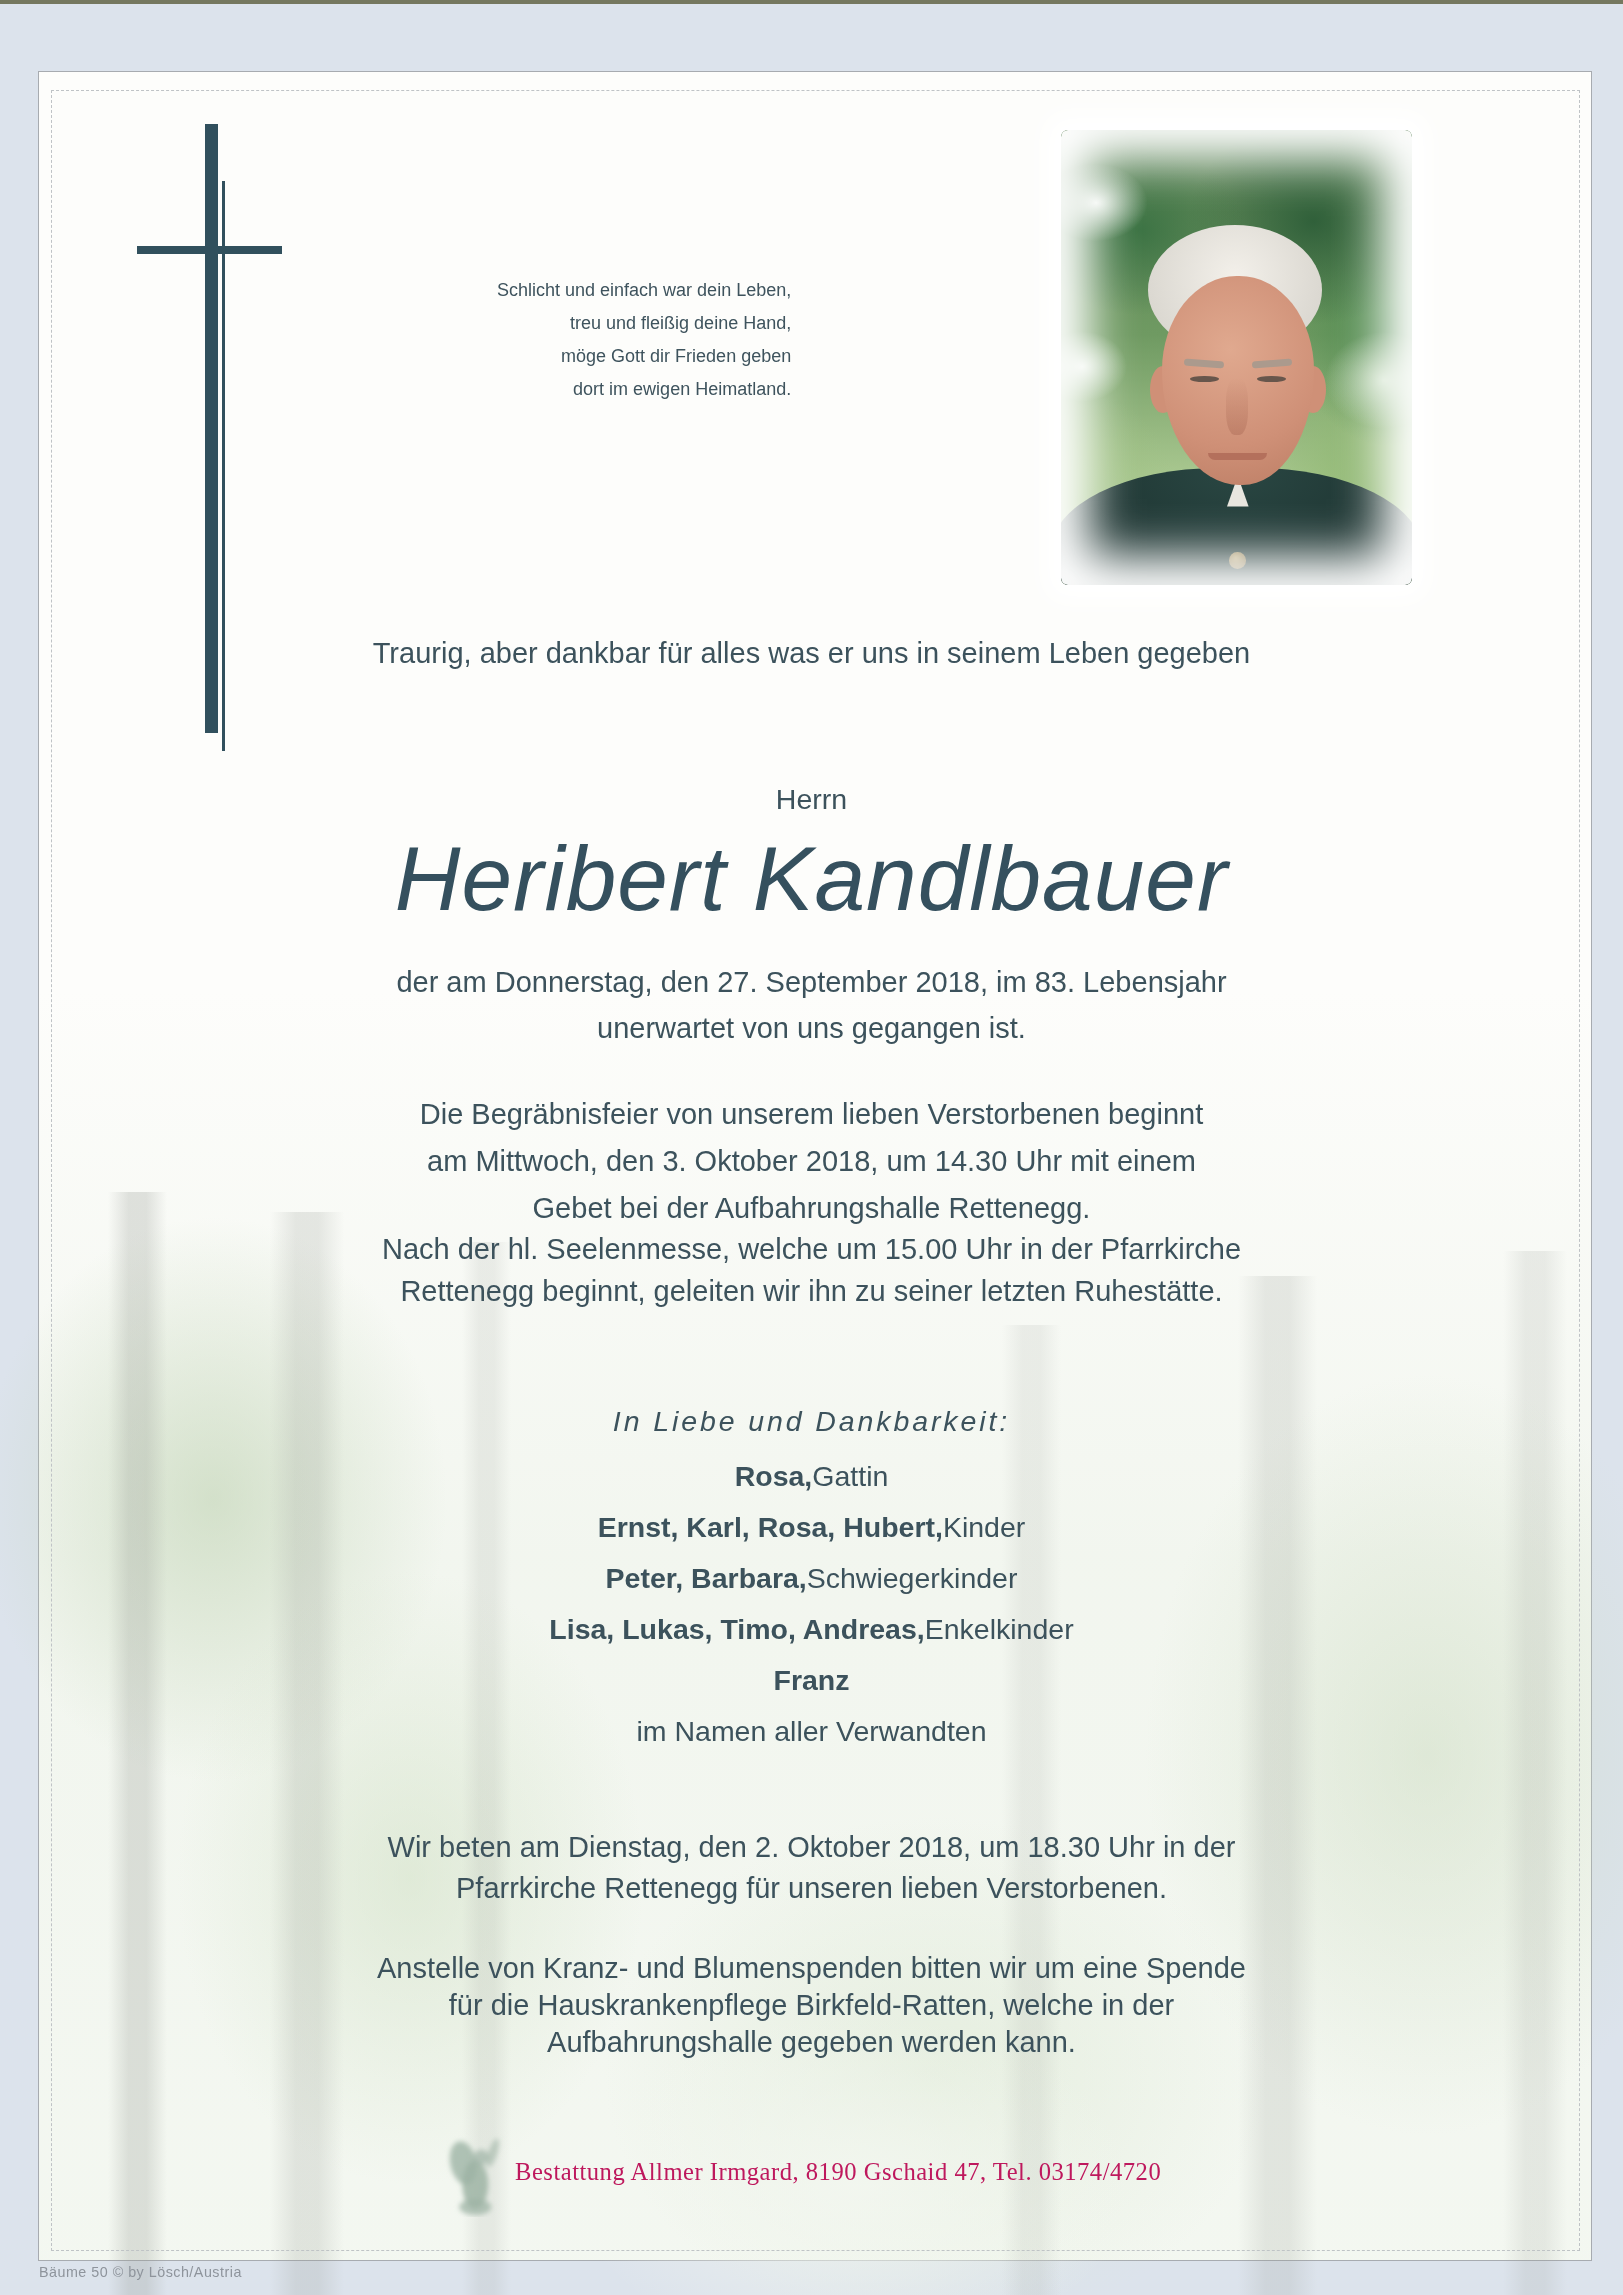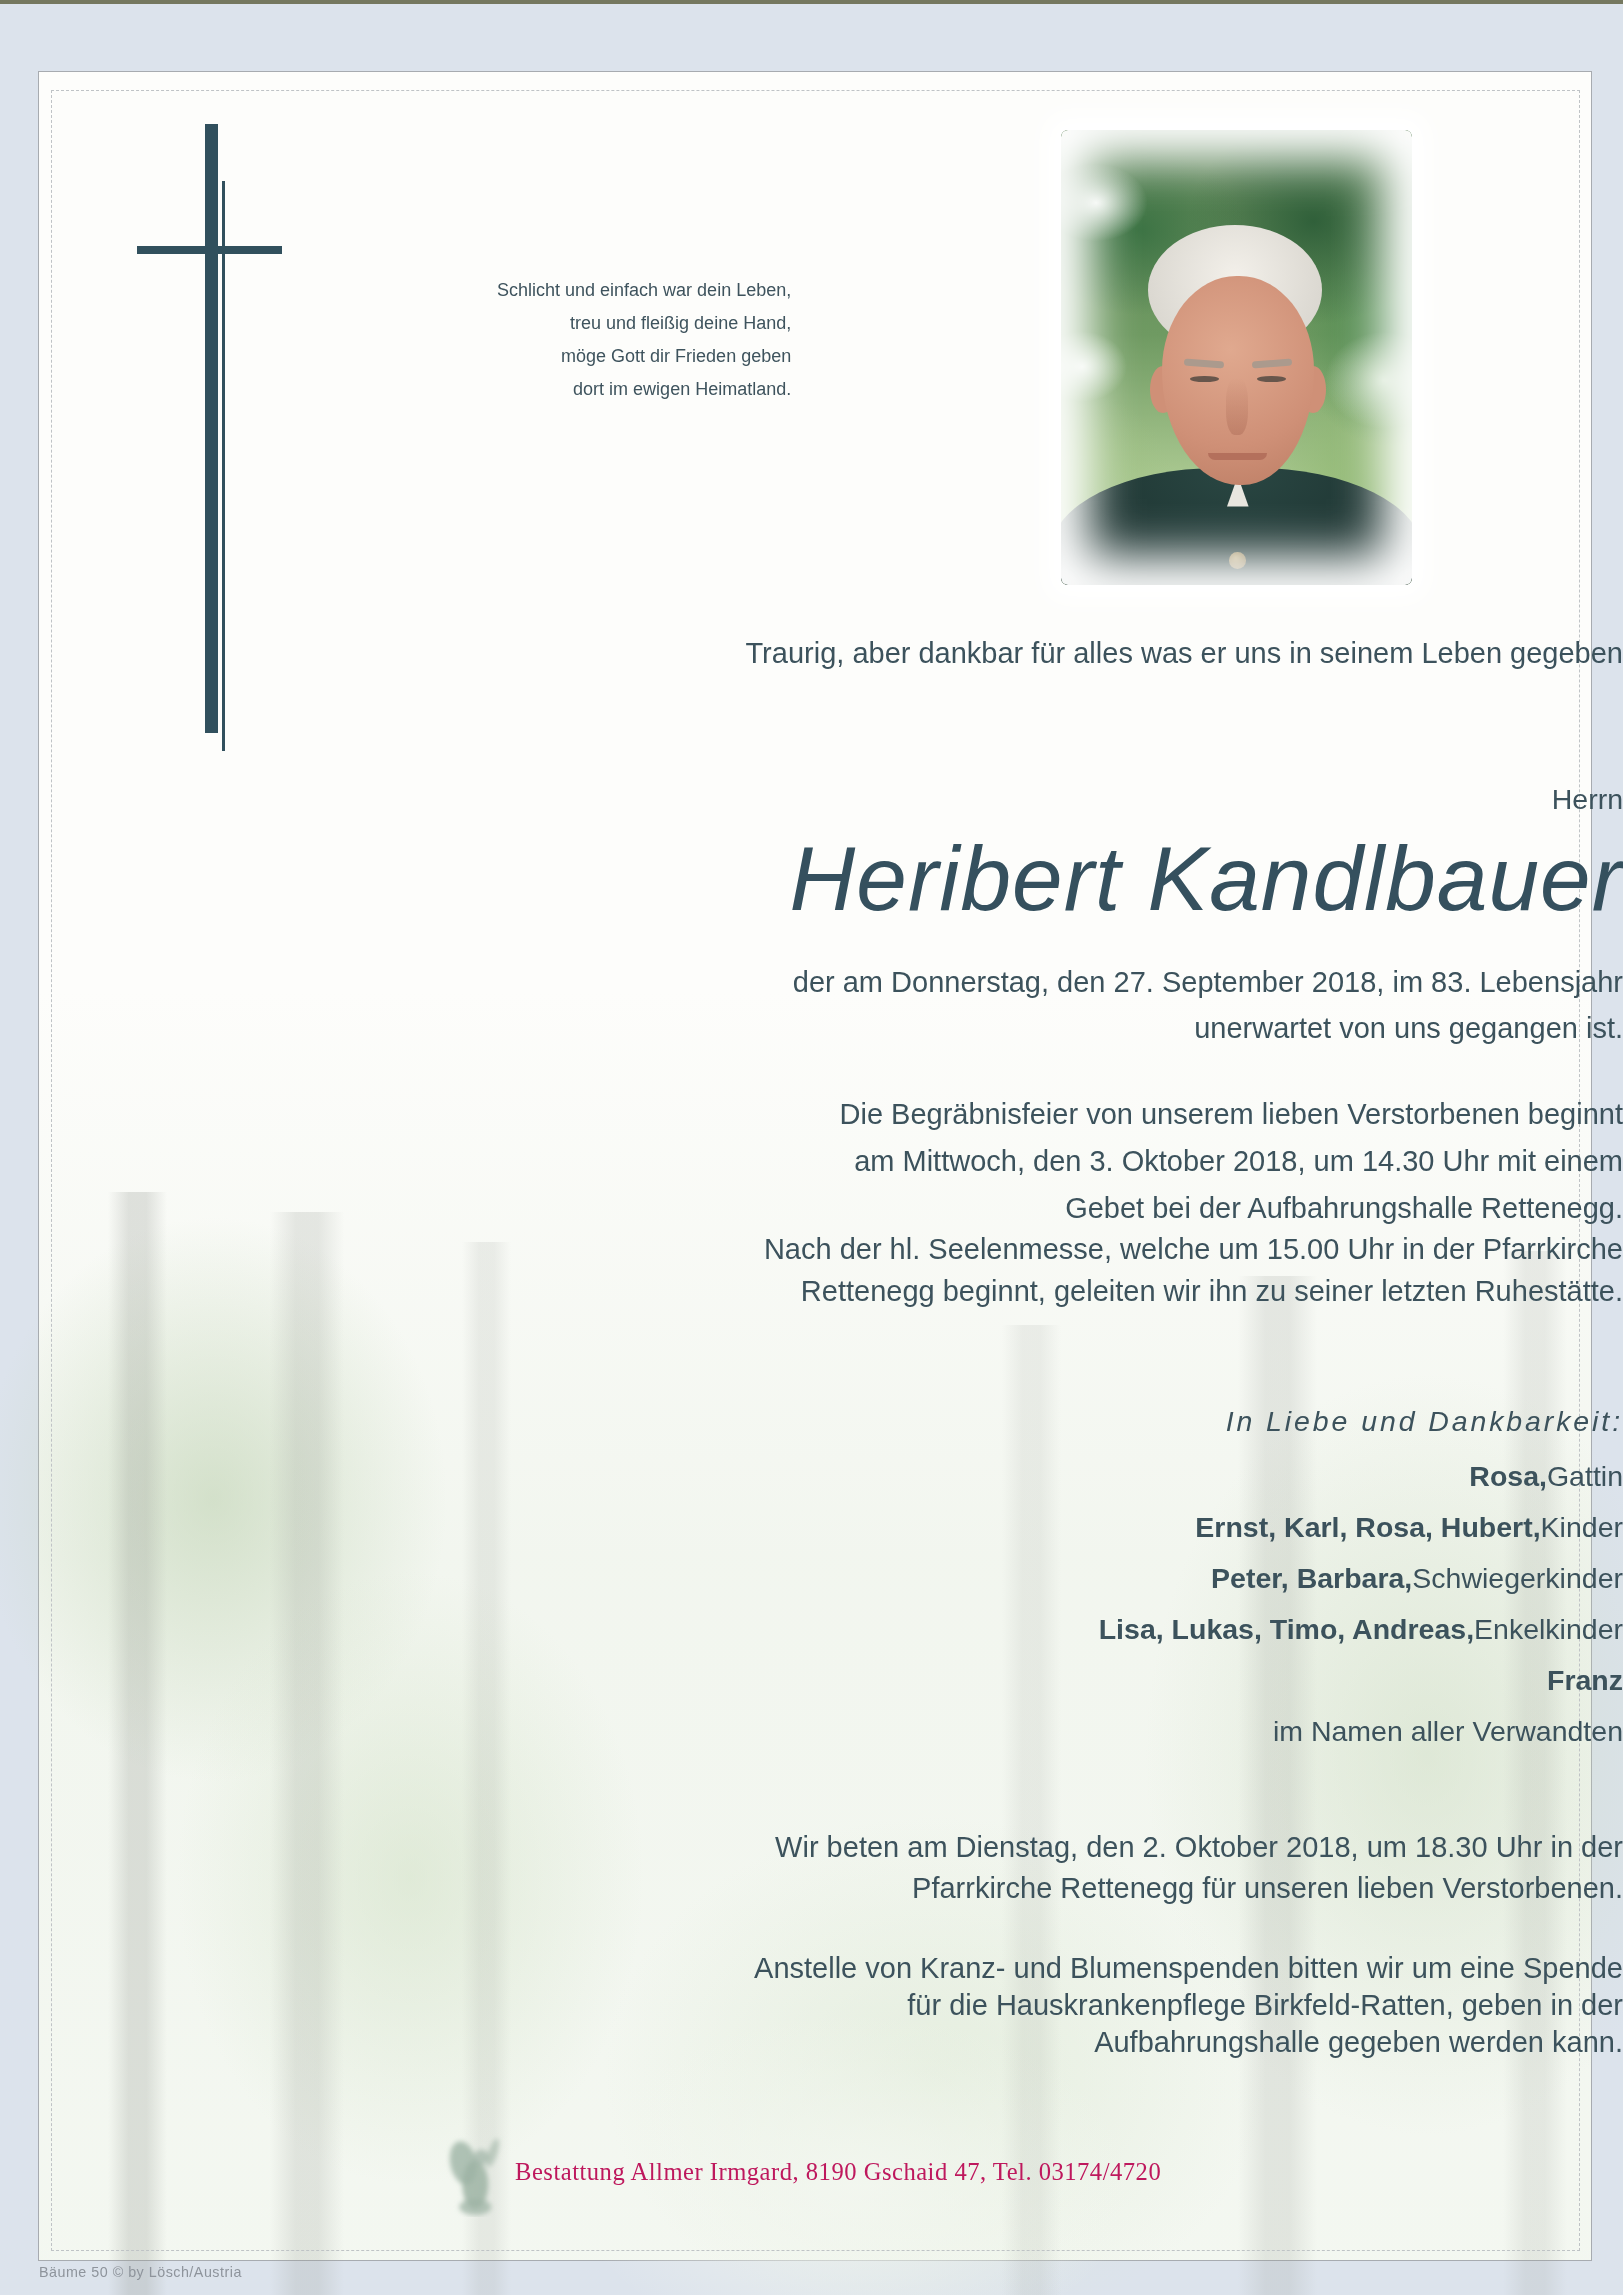--- a/index.html
+++ b/index.html
@@ -78,21 +78,21 @@
   .brow.l{left:123px;top:230px;transform:rotate(4deg);} .brow.r{left:191px;top:230px;transform:rotate(-4deg);}
   .eye{position:absolute;width:28.5px;height:5.9px;border-radius:50%;background:#67564c;}
   .eye.l{left:129px;top:246px;} .eye.r{left:196px;top:246px;}
   .nose{position:absolute;left:165px;top:248px;width:21.6px;height:57px;border-radius:40%;
         background:linear-gradient(180deg, rgba(0,0,0,0), rgba(160,95,75,.35));}
   .mouth{position:absolute;left:147px;top:323px;width:59px;height:6.9px;border-radius:0 0 29.5px 29.5px;background:#b4705c;}
   .button{position:absolute;left:168px;top:422px;width:16.7px;height:16.7px;border-radius:50%;
           background:radial-gradient(circle at 40% 35%, #b3a274, #8a7a50 70%, #6d5f3e);}
 
   
-  .txt{position:absolute;left:0;right:0;text-align:right;color:#3c525c;}
+  .txt{position:absolute;left:0;right:0;text-align:center;color:#3c525c;}
   .poem{position:absolute;left:497px;top:274px;font-size:18px;line-height:33px;color:#3e535d;text-align:right;}
   .intro{top:634px;font-size:29px;line-height:38px;}
   .honorific{top:783px;font-size:28.5px;}
   .deceased-name{top:827px;font-size:91px;font-style:italic;letter-spacing:1px;color:#35505e;}
   .death{top:959px;font-size:29px;line-height:46px;}
   .funeral{top:1091px;font-size:29px;line-height:47px;}
   .mass{top:1228px;font-size:29px;line-height:42px;}
   .dedication{top:1405px;font-size:28.5px;font-style:italic;letter-spacing:2.9px;}
   .family{top:1451px;font-size:28.5px;line-height:51px;}
   .family b{font-weight:bold;}
@@ -191,21 +191,21 @@
   <div>im Namen aller Verwandten</div>
 </div>
 
 <div class="txt prayer">
   <div>Wir beten am Dienstag, den 2. Oktober 2018, um 18.30 Uhr in der</div>
   <div>Pfarrkirche Rettenegg für unseren lieben Verstorbenen.</div>
 </div>
 
 <div class="txt donation">
   <div>Anstelle von Kranz- und Blumenspenden bitten wir um eine Spende</div>
-  <div>für die Hauskrankenpflege Birkfeld-Ratten, geben in der</div>
+  <div>für die Hauskrankenpflege Birkfeld-Ratten, welche in der</div>
   <div>Aufbahrungshalle gegeben werden kann.</div>
 </div>
 
 <svg class="logo" viewBox="0 0 125 170">
   <defs>
       <filter id="b" x="-40%" y="-40%" width="180%" height="180%">
         <feGaussianBlur stdDeviation="5"></feGaussianBlur>
       </filter>
     </defs>
   <g filter="url(#b)" fill="#9eb4a5">

